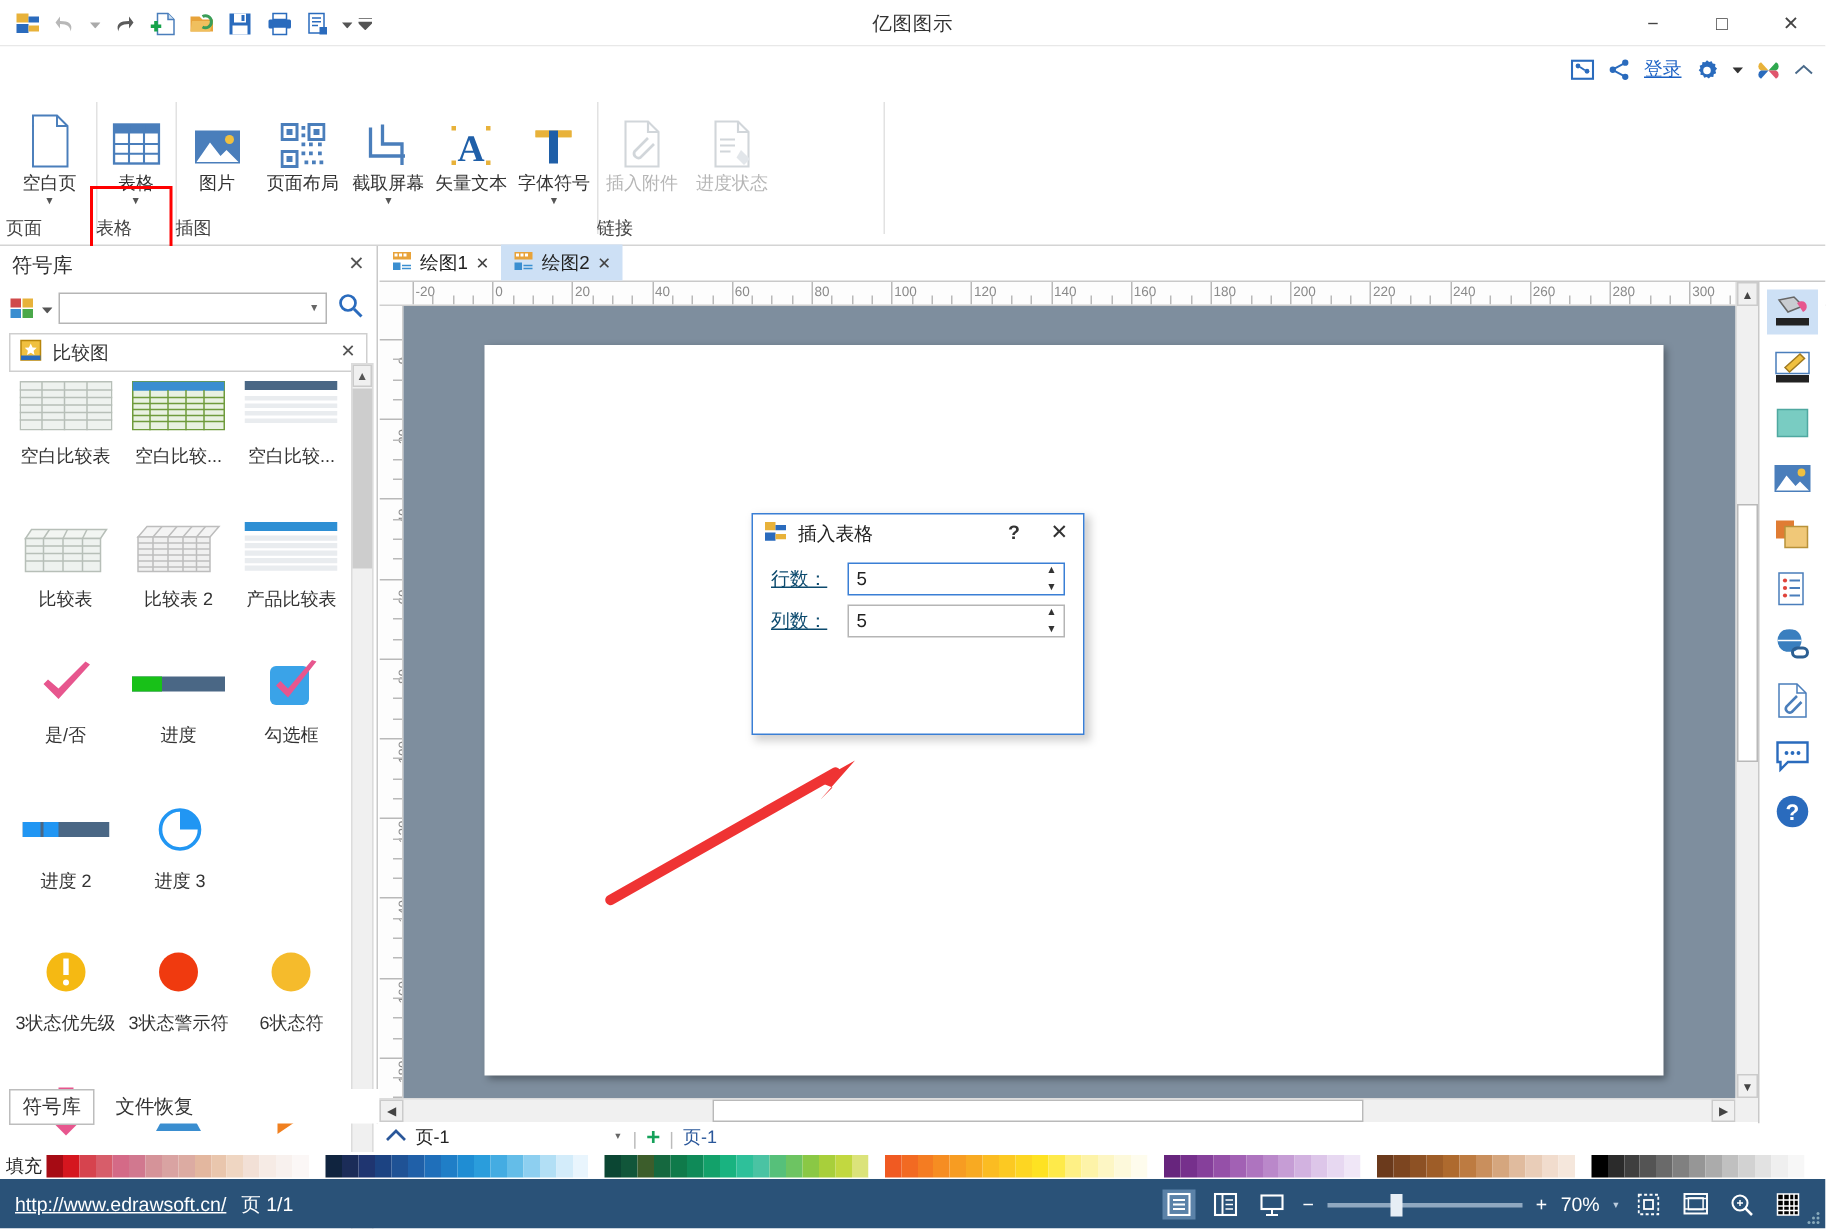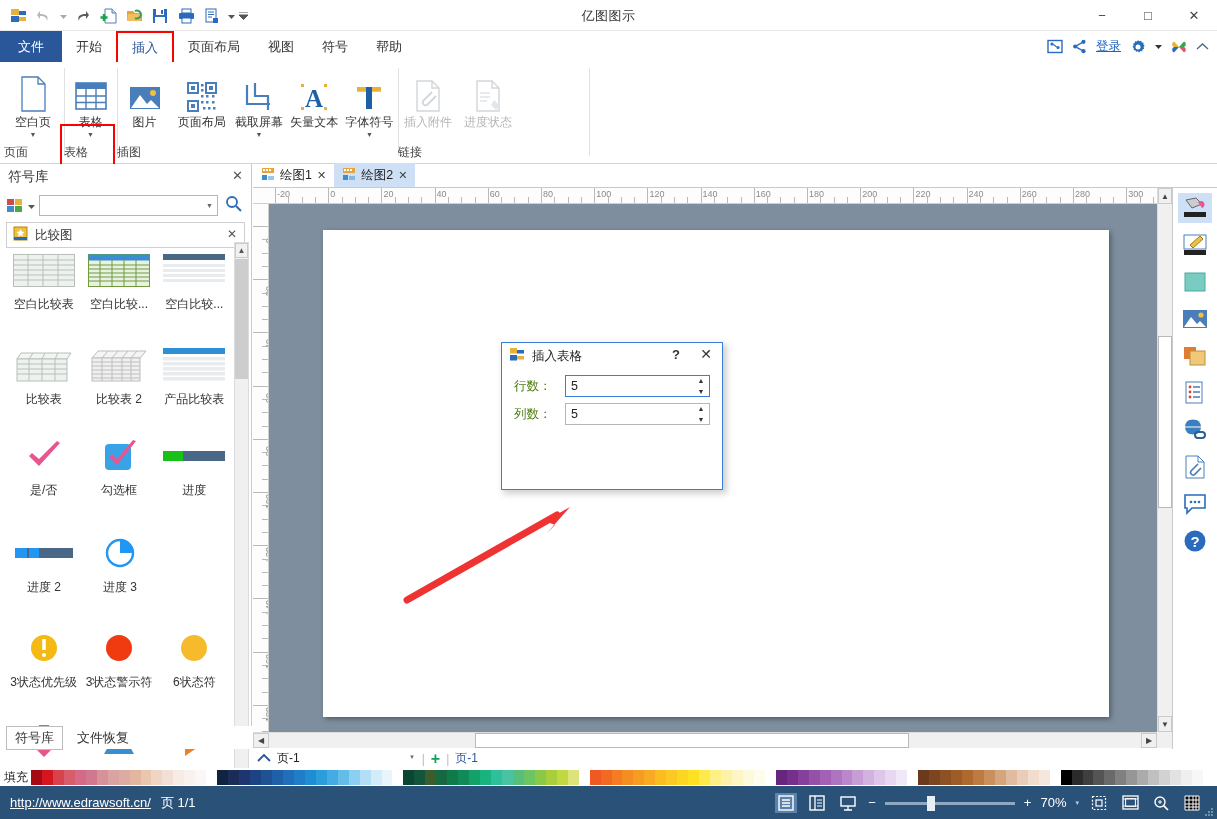--- a/index.html
+++ b/index.html
@@ -168,21 +168,21 @@
   
   .dlgshadow{ position:absolute; left:503px; top:344px; width:224px; height:150px;
               background:rgba(0,0,0,.18); filter:blur(3px); }
   .dialog{ position:absolute; left:501px; top:342px; width:222px; height:148px; background:#fff;
            border:1px solid #3a7fd5; }
   .dlg-title{ height:26px; display:flex; align-items:center; padding:0 4px 0 8px; position:relative;}
   .dlg-title .nm{ font-size:12.5px; color:#222; margin-left:7px; }
   .dlg-title .q{ position:absolute; right:42px; top:4px; font-size:13px; color:#333; font-weight:bold;}
   .dlg-title .cl{ position:absolute; right:10px; top:3px; font-size:14px; color:#333; }
   .dlg-row{ display:flex; align-items:center; padding:0 12px; margin-top:6px; }
-  .dlg-row .lb{ width:52px; font-size:12.5px; color:#4d7c0f; }
+  .dlg-row .lb{ width:52px; font-size:12.5px; color:#0c4a6e;text-decoration:underline; }
   .spin{ position:relative; width:148px; height:22px; border:1px solid #b5b5b5; background:#fff; }
   .spin.focus{ border:1px solid #3a7fd5; }
   .spin .val{ position:absolute; left:5px; top:3px; font-size:12.5px; color:#222; }
   .spin .btns{ position:absolute; right:2px; top:1px; width:12px; height:19px;
                display:flex; flex-direction:column; justify-content:space-between; }
   .spin .sb{ font-size:7px; color:#333; line-height:8px; text-align:center; }
   .dlg-btns{ display:flex; justify-content:center; gap:14px; margin-top:17px; }
   .dbtn{ width:73px; height:24px; border:1px solid #c4c4c4; background:#fff; font-size:12.5px;
          color:#222; display:flex; align-items:center; justify-content:center; }
 
@@ -267,29 +267,20 @@
       </div>
     </div>
     <div class="wbtns">
       <div class="wbtn">−</div>
       <div class="wbtn">□</div>
       <div class="wbtn close">✕</div>
     </div>
   </div>
 
   <div class="tabrow">
-    <div class="tabs">
-      <div class="tab file">文件</div>
-      <div class="tab">开始</div>
-      <div class="tab active hl" style="background:#fff">插入</div>
-      <div class="tab">页面布局</div>
-      <div class="tab">视图</div>
-      <div class="tab">符号</div>
-      <div class="tab">帮助</div>
-    </div>
     <div class="trtools">
       <div class="ti">
         <svg width="16" height="15" viewBox="0 0 16 15">
             <rect x="1" y="1.5" width="14" height="12" fill="none" stroke="#2a6bbd" stroke-width="1.4"></rect>
             <circle cx="5" cy="5" r="1.6" fill="#2a6bbd"></circle>
             <circle cx="11" cy="8.5" r="1.6" fill="#2a6bbd"></circle>
             <path d="M6.3 5.6 L9.6 7.8" stroke="#2a6bbd" stroke-width="1.2"></path>
           </svg>
       </div>
       <div class="ti">
@@ -598,35 +589,35 @@
         <div class="cell">
           <div class="art">
             <svg width="40" height="34" viewBox="0 0 40 34">
                 <path d="M5 17 L15 27 L36 4 L33 2 L15 20 L8 14 Z" fill="#e7568e"></path>
               </svg>
           </div>
           <span class="cap">是/否</span>
         </div>
         <div class="cell">
           <div class="art">
+            <svg width="62" height="16" viewBox="0 0 62 16">
+                <rect x="0" y="3" width="62" height="10" fill="#4a6785"></rect>
+                <rect x="0" y="3" width="20" height="10" fill="#18c118"></rect>
+              </svg>
+          </div>
+          <span class="cap">进度</span>
+        </div>
+        <div class="cell">
+          <div class="art">
             <svg width="38" height="34" viewBox="0 0 38 34">
                 <rect x="5" y="5" width="26" height="26" rx="4" fill="#3aa3e8"></rect>
                 <path d="M9 18 L17 26 L36 2 L33 1 L17 20 L12 15 Z" fill="#e7568e"></path>
               </svg>
           </div>
           <span class="cap">勾选框</span>
-        </div>
-        <div class="cell">
-          <div class="art">
-            <svg width="62" height="16" viewBox="0 0 62 16">
-                <rect x="0" y="3" width="62" height="10" fill="#4a6785"></rect>
-                <rect x="0" y="3" width="20" height="10" fill="#18c118"></rect>
-              </svg>
-          </div>
-          <span class="cap">进度</span>
         </div>
       </div>
 
       <div class="shelf" style="margin-top:28px">
         <div class="cell">
           <div class="art">
             <svg width="58" height="16" viewBox="0 0 58 16">
                 <rect x="0" y="3" width="58" height="10" fill="#4a6785"></rect>
                 <rect x="0" y="3" width="12" height="10" fill="#2196f3"></rect>
                 <rect x="14" y="3" width="10" height="10" fill="#2196f3"></rect>

